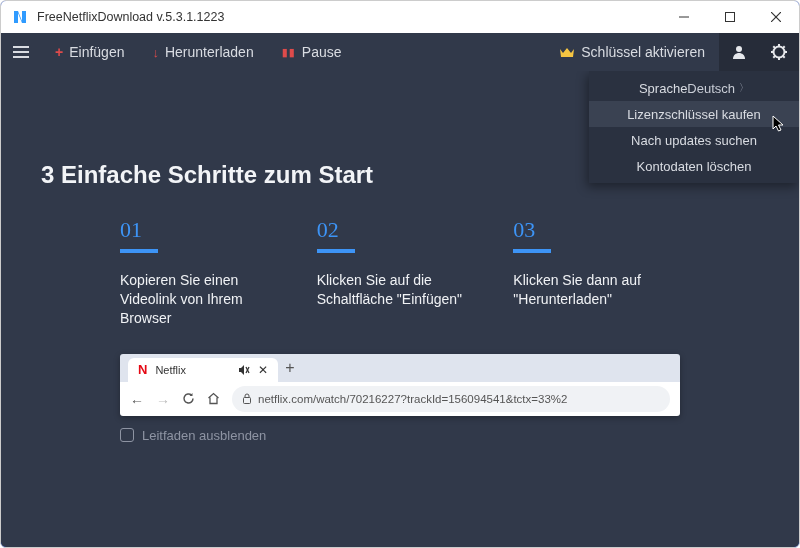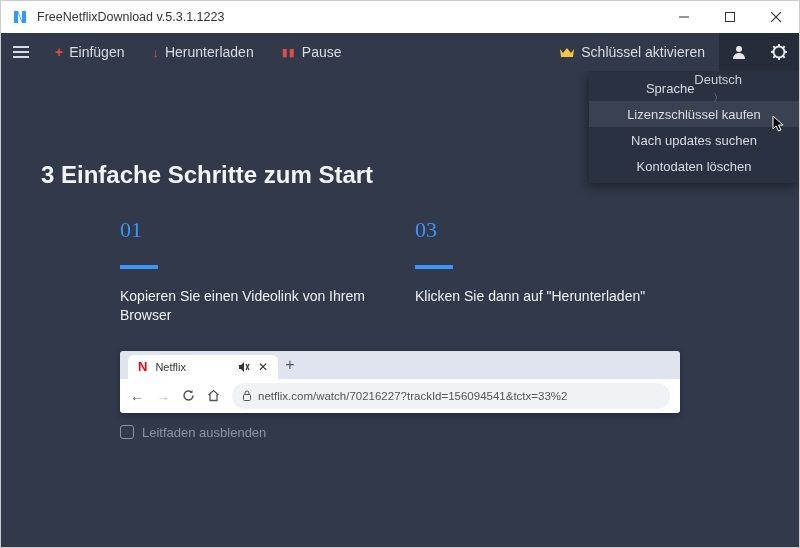--- a/index.html
+++ b/index.html
@@ -1,53 +1,53 @@
 <!DOCTYPE html>
 <html><head>
 <meta charset="utf-8">
 <style>
   * { margin:0; padding:0; box-sizing:border-box; font-family:"Segoe UI",Arial,sans-serif; }
   body { background:#fff; width:800px; height:548px; overflow:hidden; }
-  .window { width:800px; height:548px; border:1px solid #ccc; border-radius:0; overflow:hidden; display:flex; flex-direction:column; background:#1d4ed8;}
+  .window { width:800px; height:548px; border:1px solid #ccc; border-radius:6px; overflow:hidden; display:flex; flex-direction:column; background:#1d4ed8;}
   .titlebar { height:32px; display:flex; align-items:center; background:#fff; padding:0 0 0 10px; }
   .app-icon { width:18px; height:18px; margin-right:8px; display:flex; align-items:center; justify-content:center; }
   .title { font-size:12.5px; color:#333; }
   .win-controls { margin-left:auto; display:flex; }
   .win-btn { width:46px; height:32px; display:flex; align-items:center; justify-content:center; color:#333; }
   .toolbar { height:38px; background:#31394a; display:flex; align-items:center; color:#d9dce2; font-size:14px; }
   .menuburger { width:40px; height:38px; display:flex; align-items:center; justify-content:center; }
   .tbtn { display:flex; align-items:center; height:38px; padding:0 14px; gap:6px; }
   .plus-icon { color:#de4b4b; font-weight:bold; }
   .arrow-icon { color:#de4b4b; font-size:13px; }
   .pause-icon { color:#de4b4b; font-size:11px; letter-spacing:1px;}
   .spacer { flex:1; }
   .crown-icon { color:#f5c542; }
   .iconbtn { width:40px; height:38px; display:flex; align-items:center; justify-content:center; color:#e6e8ec; }
   .iconbtn.dark { background:#262c39; }
   .content { position:relative; flex:1; background:#31394a; color:#fff; padding:30px 40px 0 40px; overflow:hidden;}
   .heading { font-size:24px; font-weight:600; margin:60px 0 28px 0; color:#f2f4f7;}
   .steps { display:flex; gap:30px; max-width:560px; margin:0 auto; }
   .step { flex:1; }
-  .step-num { color:#3d94f6; font-size:22px; font-weight:400; font-family:Georgia,serif; margin-bottom:22px;}
+  .step-num { color:#3d94f6; font-size:22px; font-weight:400; font-family:Georgia,serif; margin-bottom:6px;}
   .step-underline { width:38px; height:4px; background:#3d94f6; margin-bottom:18px;}
   .step-text { font-size:14px; font-weight:400; line-height:1.35; color:#f0f2f5;}
   .browser-mock { max-width:560px; margin:26px auto 0 auto; border-radius:3px; overflow:hidden; box-shadow:0 2px 6px rgba(0,0,0,.3);}
   .tabstrip { background:#dfe4ee; height:28px; display:flex; align-items:center;}
   .tab { background:#fff; height:24px; margin-top:4px; margin-left:8px; border-radius:6px 6px 0 0; display:flex; align-items:center; padding:0 10px; font-size:11px; color:#333; gap:8px; min-width:150px;}
   .tab .nlogo{ color:#e50914; font-weight:800; font-size:13px; }
   .tab-controls { margin-left:auto; display:flex; align-items:center; gap:8px; color:#333; font-size:12px;}
   .newtab { width:24px; text-align:center; color:#555; font-size:16px;}
   .addrrow { background:#fff; height:34px; display:flex; align-items:center; padding:0 10px; gap:12px; color:#555; font-size:14px;}
   .addrbar { flex:1; background:#f0f2f5; border-radius:14px; height:26px; display:flex; align-items:center; padding:0 10px; font-size:11.5px; color:#555; gap:6px; overflow:hidden; white-space:nowrap;}
   .hide-guide { max-width:560px; margin:12px auto 0 auto; display:flex; align-items:center; gap:8px; color:#8e94a3; font-size:13px;}
   .cbox { width:14px; height:14px; border:1.5px solid #8e94a3; border-radius:3px;}
   .dropdown { position:absolute; right:0; top:0; width:210px; background:#2a3140; color:#d9dce2; font-size:13px; box-shadow:-2px 4px 10px rgba(0,0,0,.4); padding:4px 0;}
   .dd-item { height:26px; display:flex; align-items:center; padding:0 14px; justify-content:center;}
   .dd-item.hover { background:#3a4252;}
-  .dd-sub { color:#c9cdd6; display:flex; align-items:center; gap:4px;flex-direction:column;}
+  .dd-sub { color:#c9cdd6; display:flex; align-items:center; gap:4px;}
   .chev { font-size:10px; color:#9fa5b3;}
   .cursor { position:absolute; top:44px; right:13px; pointer-events:none;}
   svg { display:block; }
 </style>
 </head>
 <body>
 
 <div class="window">
 
   <div class="titlebar">
@@ -154,20 +154,25 @@
         </svg>
     </div>
 
     <h1 class="heading">3 Einfache Schritte zum Start</h1>
 
     <div class="steps">
       <div class="step">
         <div class="step-num">01</div>
         <div class="step-underline"></div>
         <div class="step-text">Kopieren Sie einen Videolink von Ihrem Browser</div>
+      </div>
+      <div class="step">
+        <div class="step-num">02</div>
+        <div class="step-underline"></div>
+        <div class="step-text">Klicken Sie auf die Schaltfläche "Einfügen"</div>
       </div>
       <div class="step">
         <div class="step-num">03</div>
         <div class="step-underline"></div>
         <div class="step-text">Klicken Sie dann auf "Herunterladen"</div>
       </div>
     </div>
 
     <div class="browser-mock">
       <div class="tabstrip">

